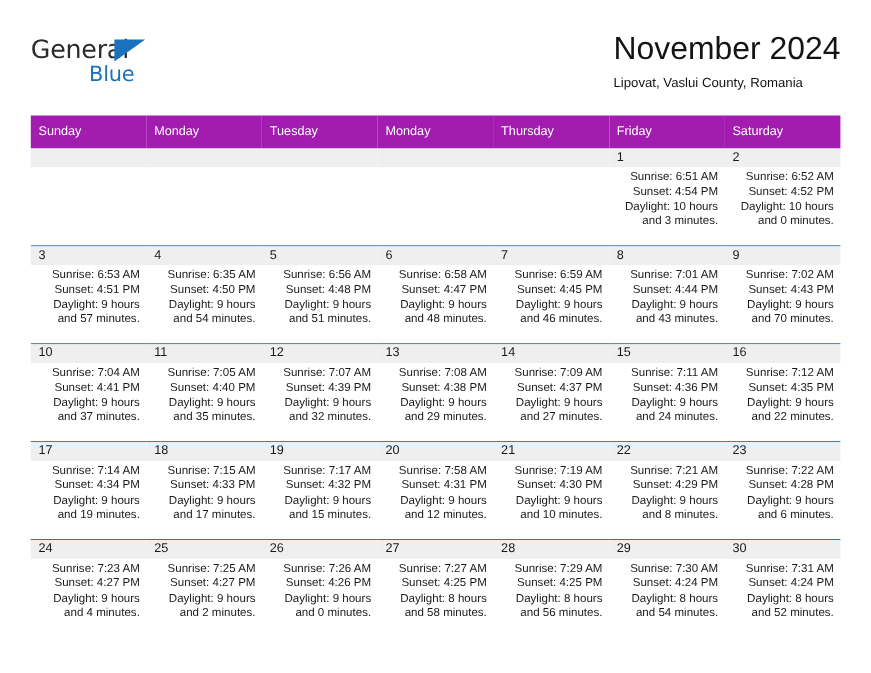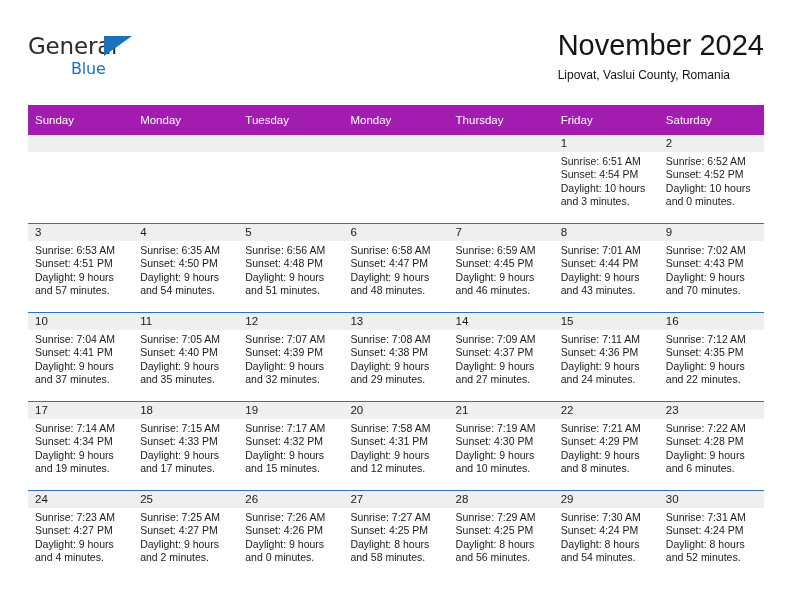--- a/index.html
+++ b/index.html
@@ -51,23 +51,23 @@
     position: absolute;
     left: 76px;
     top: 2px;
     width: 0;
     height: 0;
     border-left: 28px solid #1a72bd;
     border-bottom: 20px solid transparent;
   }
   .logo-blue {
     position: absolute;
-    left: 43px;
+    left: 53px;
     top: 22px;
-    font-size: 16px;
+    font-size: 19px;
     line-height: 25px;
     color: #1a72bd;
     letter-spacing: -0.2px;
     font-family: "DejaVu Sans", sans-serif;
     font-weight: 400;
   }
 
   .title-block {
     position: absolute;
     right: 0;
@@ -137,20 +137,21 @@
     color: #1a1a1a;
   }
   .cell-blank .daynum {
     background: #efefef;
   }
   .details {
     padding: 3px 6px 0 7px;
     font-size: 10.5px;
     line-height: 13.4px;
     color: #1a1a1a;
+    text-align: right;
   }
   .details div {
     white-space: nowrap;
   }
 </style>
 </head>
 <body>
 
 <div class="page">
 

